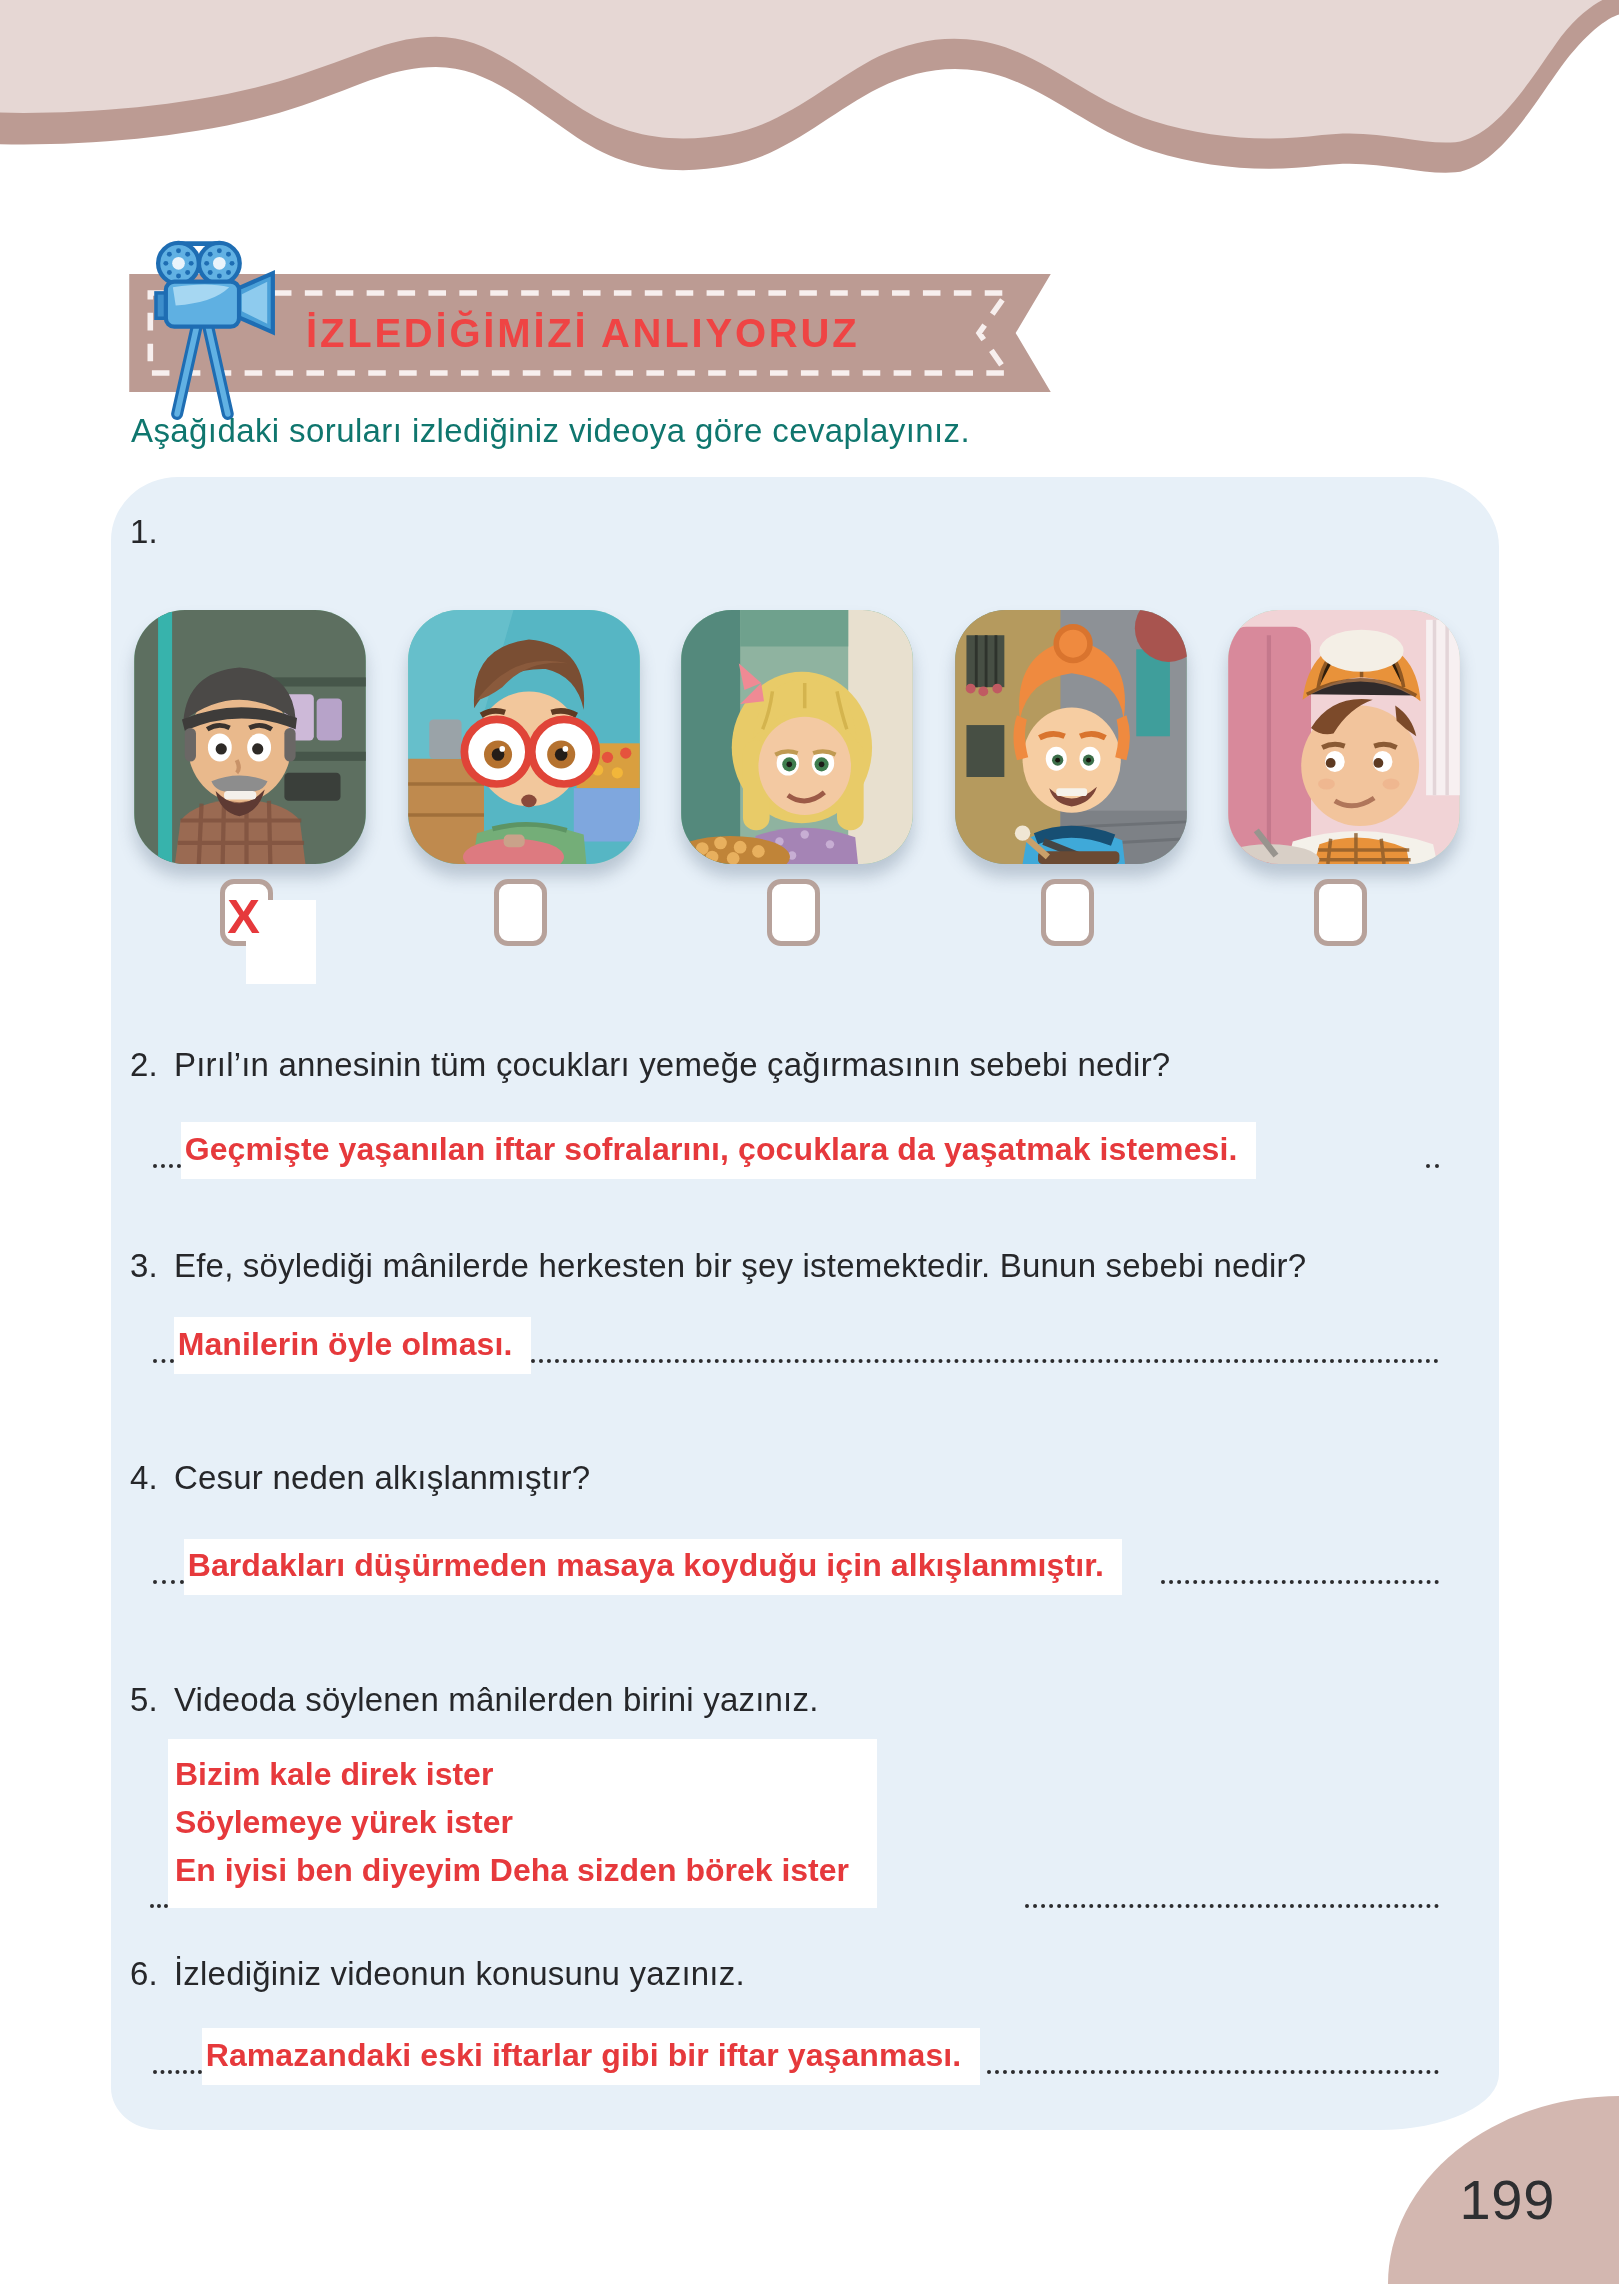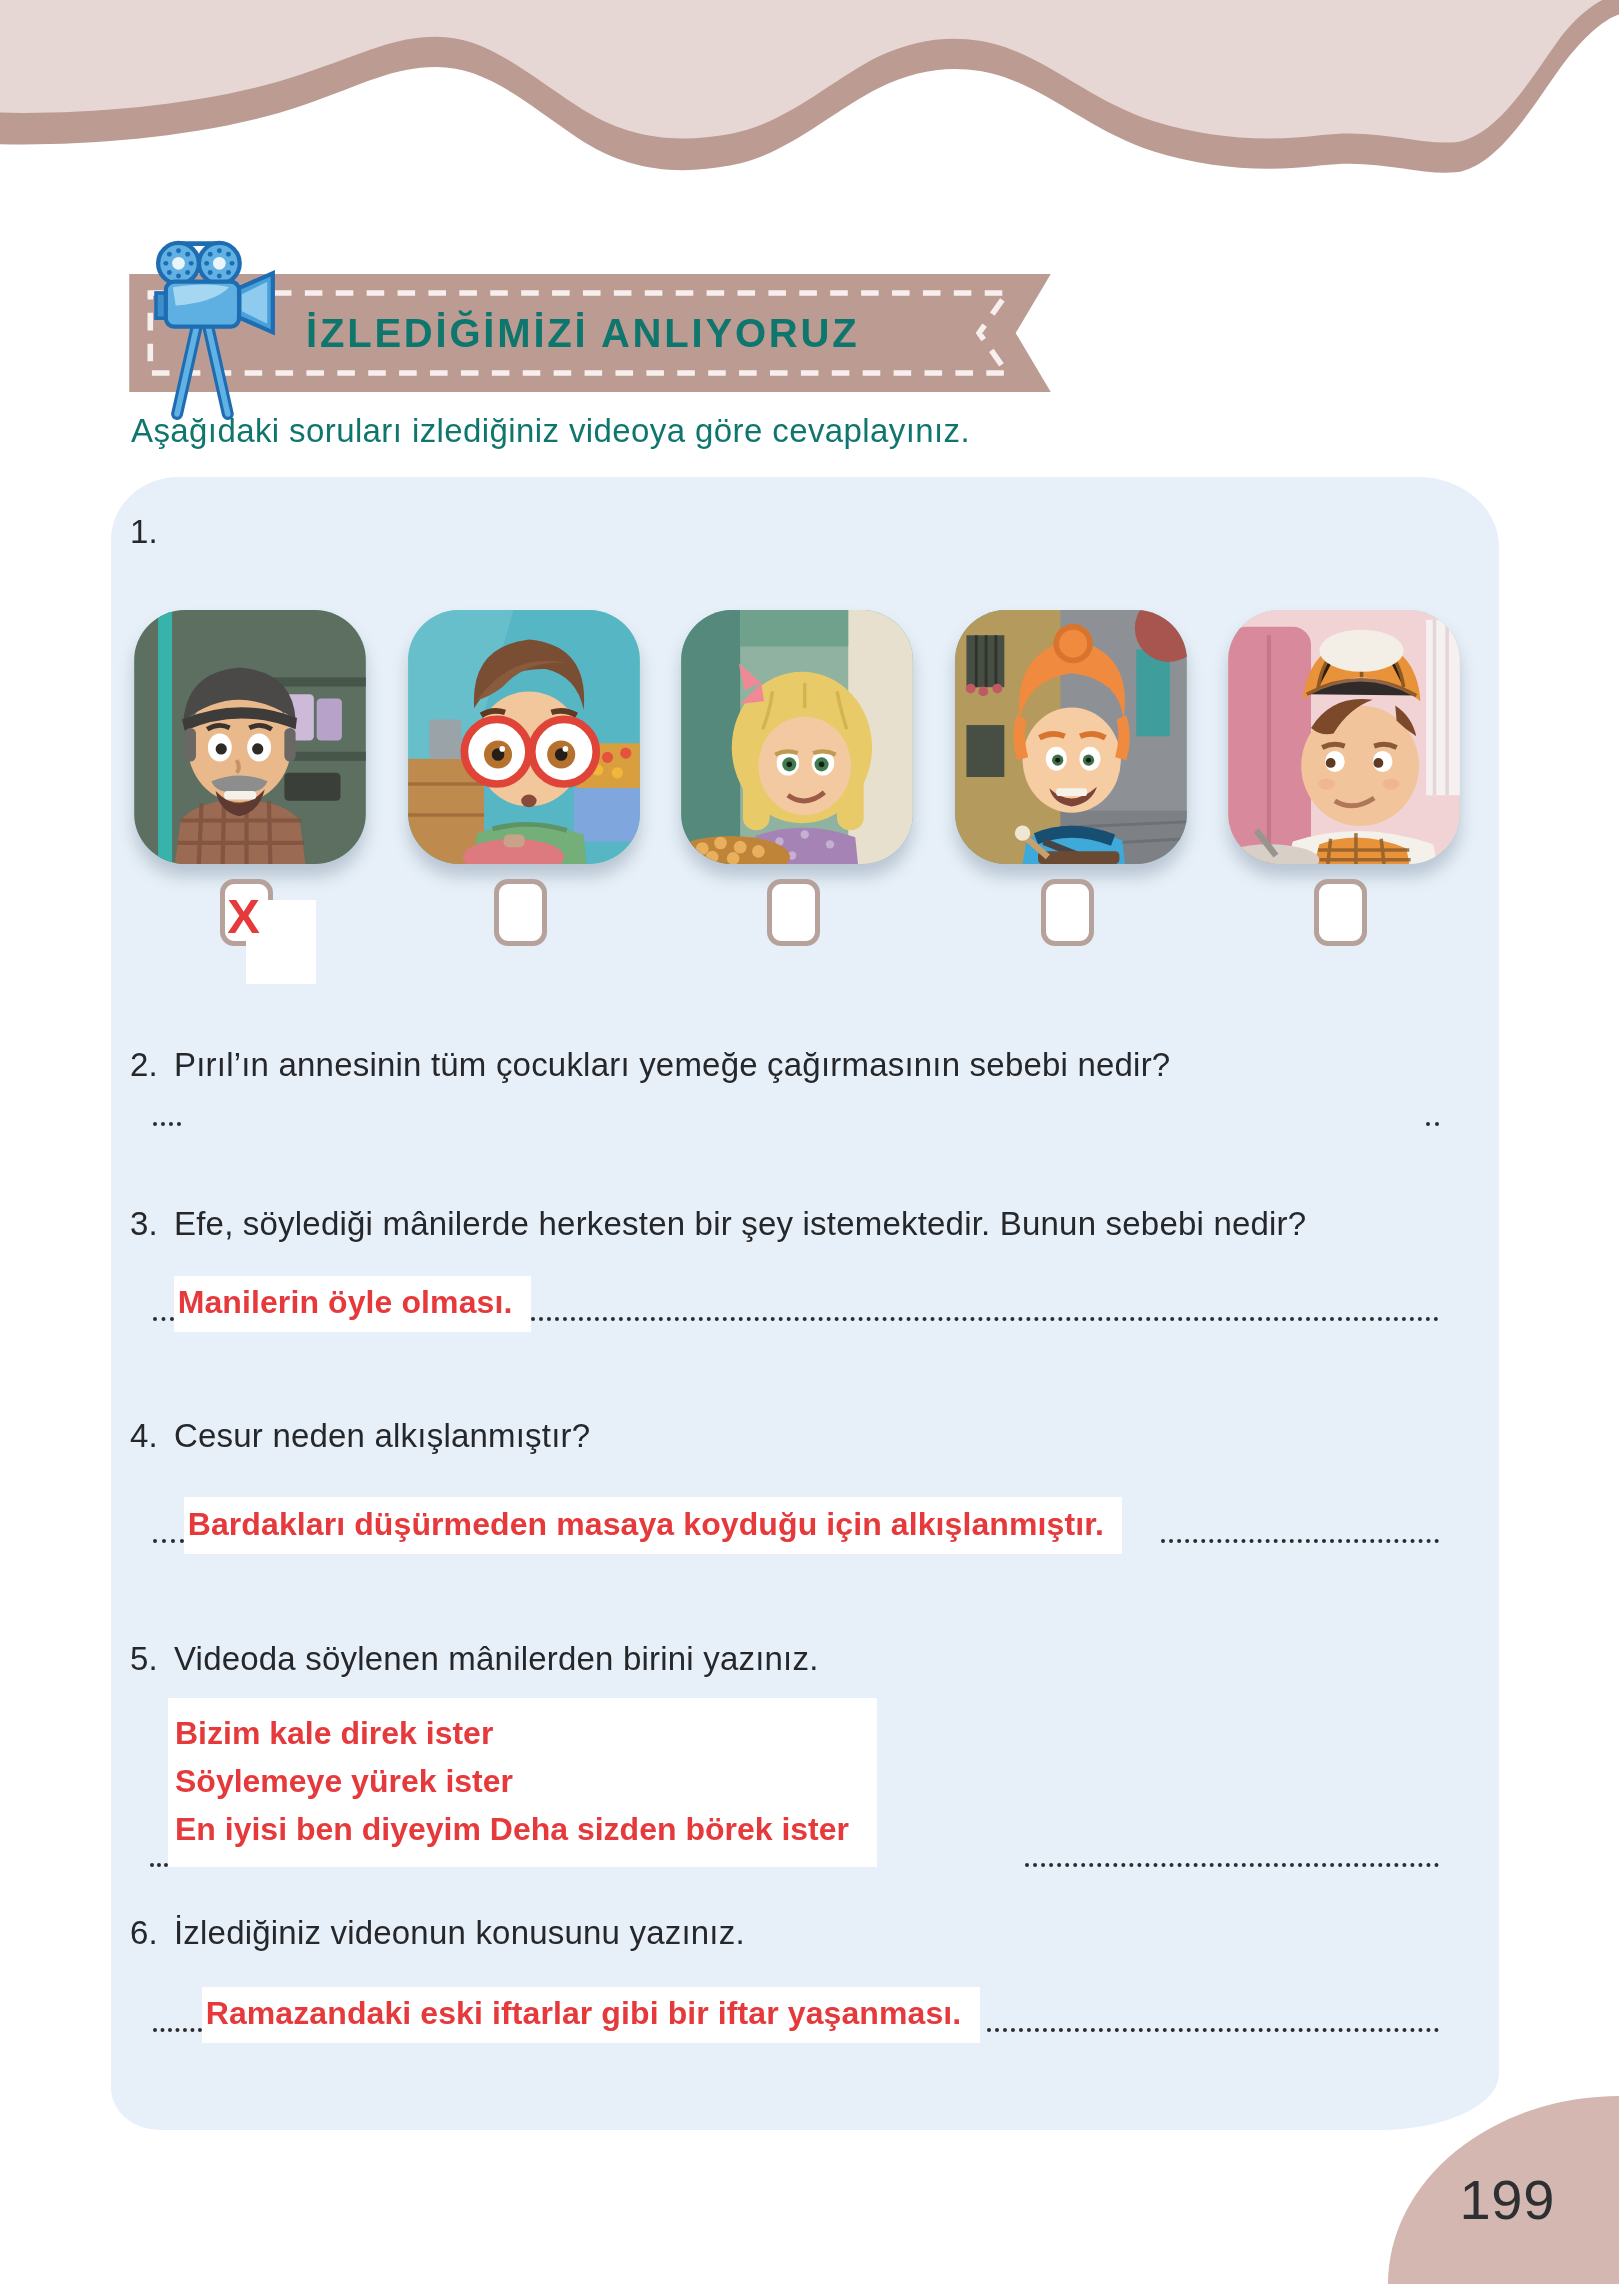--- a/index.html
+++ b/index.html
@@ -8,21 +8,21 @@
     font-family:"Liberation Sans", sans-serif;overflow:hidden;
   }
   
   .top-wave{position:absolute;top:0;left:0;display:block;}
 
   
   .banner{position:absolute;left:129px;top:274px;width:922px;height:118px;}
   .banner svg{position:absolute;inset:0;}
   .banner-title{
     position:absolute;left:177px;top:50%;transform:translateY(-50%);
-    color:#0f766e;font-size:40px;font-weight:bold;letter-spacing:2.8px;white-space:nowrap;
+    color:#ef4444;font-size:40px;font-weight:bold;letter-spacing:2.8px;white-space:nowrap;
   }
   .projector{position:absolute;left:146px;top:238px;}
 
   
   .intro{
     position:absolute;left:131px;top:412px;font-size:33px;color:#0f766e;letter-spacing:0.4px;
   }
 
   
   .panel{
@@ -392,20 +392,21 @@
       <span class="cbox"></span>
     </div>
   </div>
 
   <div class="q mt-q2">
     <span class="qnum">2.</span>
     <span class="qtext">Pırıl’ın annesinin tüm çocukları yemeğe çağırmasının sebebi nedir?</span>
   </div>
   <div class="ans-row mt-a2">
     <span class="dots" style="width:28px"></span>
+    <span class="ans">Geçmişte yaşanılan iftar sofralarını, çocuklara da yaşatmak istemesi.</span>
     <span class="dots" style="width:12.7px;margin-left:auto"></span>
   </div>
 
   <div class="q mt-q3">
     <span class="qnum">3.</span>
     <span class="qtext narrow">Efe, söylediği mânilerde  herkesten bir şey istemektedir. Bunun sebebi nedir?</span>
   </div>
   <div class="ans-row mt-a3">
     <span class="dots" style="width:21px"></span>
     <span class="ans">Manilerin öyle olması.</span>

